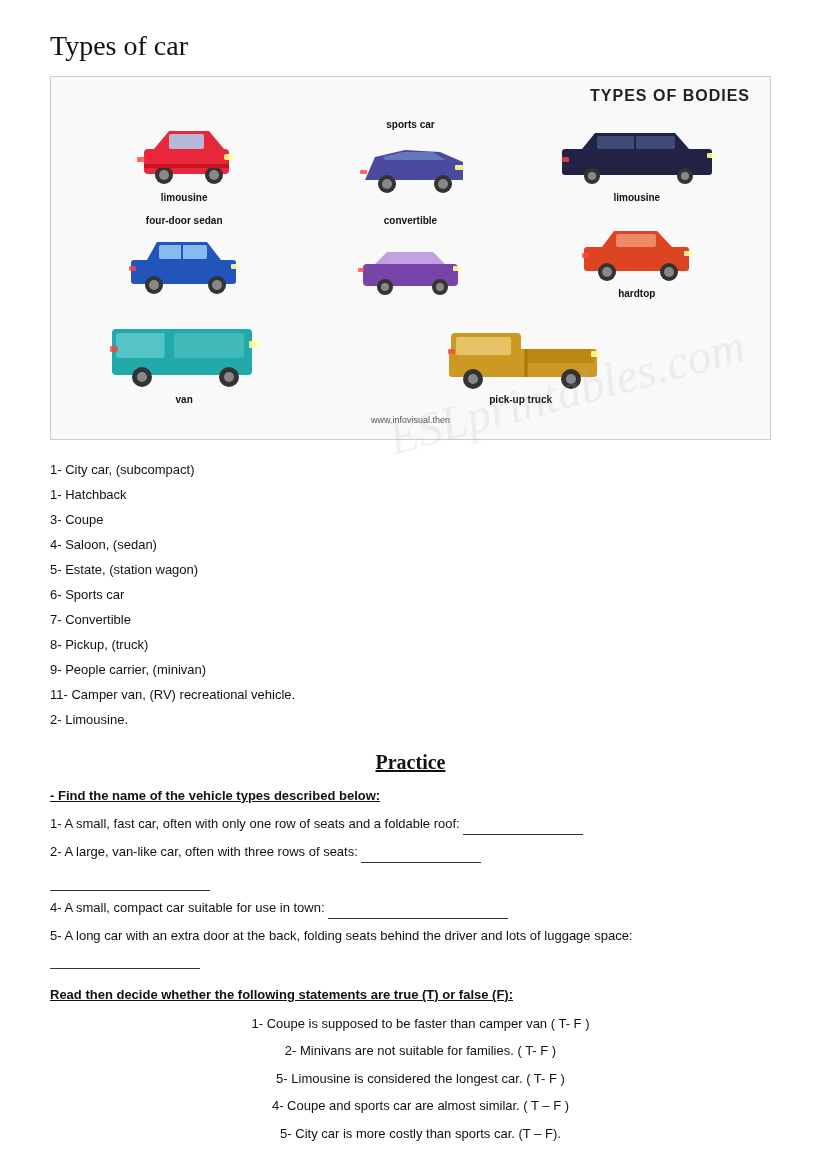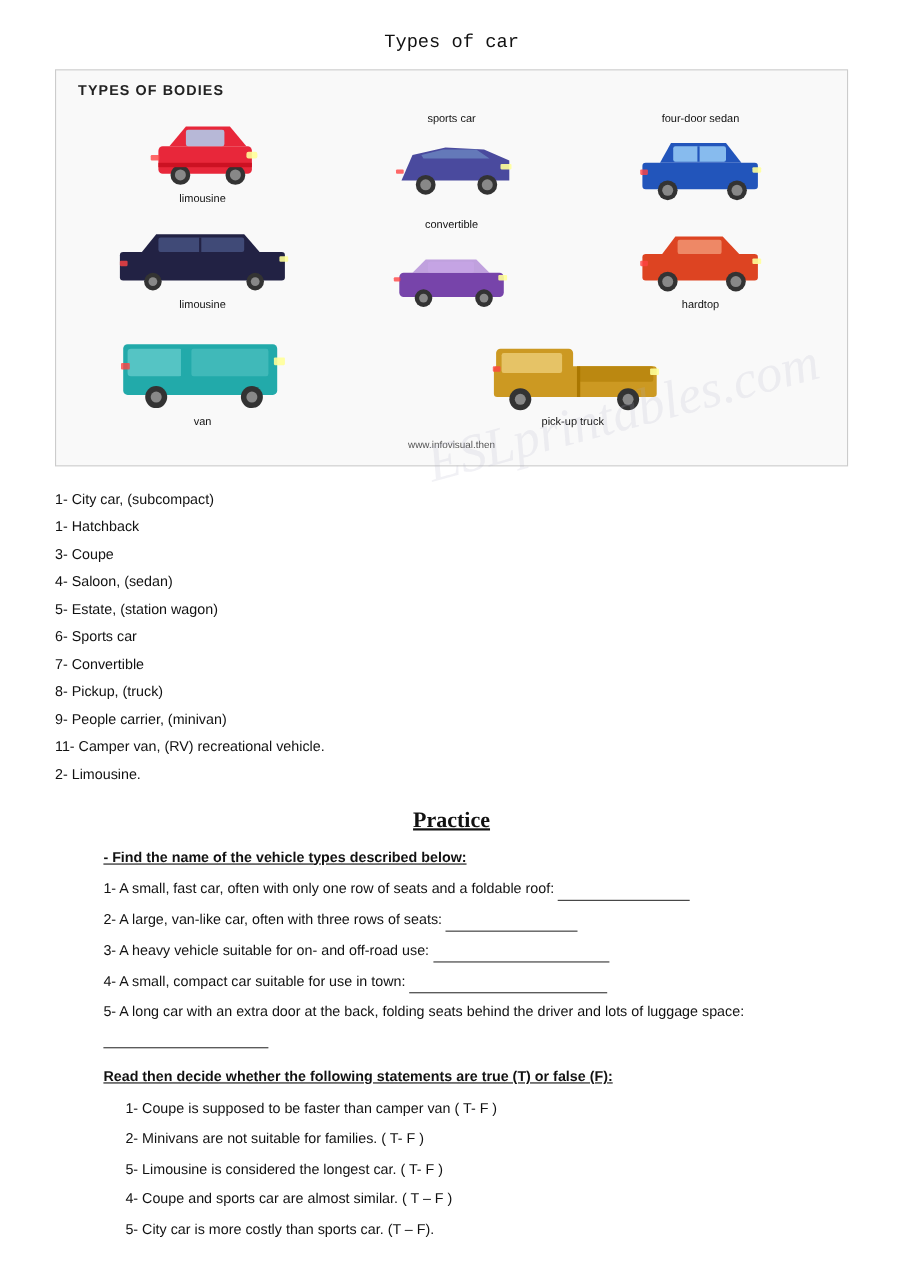--- a/index.html
+++ b/index.html
@@ -6,53 +6,53 @@
     body {
       background: #fff;
       font-family: Arial, sans-serif;
       font-size: 13px;
       color: #111;
       width: 821px;
       min-height: 1169px;
       padding: 30px 50px;
     }
     h1.page-title {
-      text-align: center;
-      font-size: 17px;
+      font-size: 28px;
       font-weight: normal;
-      font-family: Liberation Mono, monospace;
+      font-family: Liberation Serif, serif;
       margin-bottom: 14px;
     }
     .image-section {
       border: 1px solid #ccc;
       background: #f9f9f9;
       padding: 10px 20px 14px 20px;
       margin-bottom: 18px;
       position: relative;
     }
     .image-section-title {
-      text-align: left;
-      font-size: 13px;
+      text-align: right;
+      font-size: 16px;
       font-weight: bold;
       letter-spacing: 1px;
       margin-bottom: 8px;
       color: #222;
     }
     .cars-grid {
       display: grid;
       grid-template-columns: 1fr 1fr 1fr;
       grid-template-rows: auto auto auto;
       gap: 0px;
       position: relative;
     }
     .car-item {
       display: flex;
       flex-direction: column;
       align-items: center;
       padding: 6px 4px;
+      font-weight: bold;
     }
     .car-label {
       font-size: 10px;
       margin-top: 3px;
       text-align: center;
     }
     
     .car-svg { width: 130px; height: 70px; }
 
     .watermark {
@@ -81,37 +81,37 @@
       margin-bottom: 14px;
     }
     .sub-heading {
       font-size: 13px;
       font-weight: bold;
       text-decoration: underline;
       margin-bottom: 10px;
     }
     .exercise-section {
       margin-bottom: 18px;
-      margin-left: 44px;
     }
     .exercise-section p {
       margin-bottom: 6px;
       line-height: 1.7;
     }
     .blank-line {
       display: inline-block;
       border-bottom: 1px solid #333;
       min-width: 120px;
       height: 12px;
       vertical-align: bottom;
     }
     .tf-section p {
       margin-bottom: 4px;
       padding-left: 20px;
       line-height: 1.8;
+      text-align: center;
     }
     .url-label {
       font-size: 9px;
       color: #555;
       text-align: center;
       margin-top: 4px;
     }
   </style>
 </head>
 <body>
@@ -149,51 +149,51 @@
         <circle cx="42" cy="52" r="9" fill="#333"></circle>
         <circle cx="42" cy="52" r="5" fill="#888"></circle>
         <circle cx="98" cy="52" r="9" fill="#333"></circle>
         <circle cx="98" cy="52" r="5" fill="#888"></circle>
         <rect x="110" y="33" width="10" height="5" rx="1" fill="#ffff99" opacity="0.9"></rect>
         <rect x="15" y="38" width="7" height="4" rx="1" fill="#ff4444" opacity="0.8"></rect>
       </svg>
     </div>
 
     <div class="car-item">
+      <svg class="car-svg" viewBox="0 0 160 70" style="width:160px">
+
+        <rect x="5" y="30" width="150" height="26" rx="3" fill="#222244"></rect>
+        <polygon points="25,30 38,14 118,14 132,30" fill="#222244"></polygon>
+        <rect x="40" y="17" width="78" height="13" rx="2" fill="#556699" opacity="0.6"></rect>
+        <line x1="78" y1="17" x2="78" y2="30" stroke="#222244" stroke-width="2"></line>
+        <circle cx="35" cy="57" r="8" fill="#333"></circle>
+        <circle cx="35" cy="57" r="4" fill="#888"></circle>
+        <circle cx="128" cy="57" r="8" fill="#333"></circle>
+        <circle cx="128" cy="57" r="4" fill="#888"></circle>
+        <rect x="150" y="34" width="8" height="5" rx="1" fill="#ffff99" opacity="0.9"></rect>
+        <rect x="5" y="38" width="7" height="5" rx="1" fill="#ff4444" opacity="0.8"></rect>
+      </svg>
+      <span class="car-label">limousine</span>
+    </div>
+
+    <div class="car-item">
       <div style="font-size:10px;text-align:center;margin-bottom:2px;">four-door sedan</div>
       <svg class="car-svg" viewBox="0 0 130 70">
 
         <rect x="12" y="32" width="105" height="24" rx="3" fill="#2255bb"></rect>
         <polygon points="28,32 38,14 88,14 102,32" fill="#2255bb"></polygon>
         <rect x="40" y="17" width="48" height="14" rx="2" fill="#aaddff" opacity="0.75"></rect>
         <line x1="63" y1="17" x2="63" y2="31" stroke="#2255bb" stroke-width="2"></line>
         <circle cx="35" cy="57" r="9" fill="#333"></circle>
         <circle cx="35" cy="57" r="5" fill="#888"></circle>
         <circle cx="98" cy="57" r="9" fill="#333"></circle>
         <circle cx="98" cy="57" r="5" fill="#888"></circle>
         <rect x="112" y="36" width="8" height="5" rx="1" fill="#ffff99" opacity="0.9"></rect>
         <rect x="10" y="38" width="7" height="5" rx="1" fill="#ff4444" opacity="0.8"></rect>
       </svg>
-    </div>
-
-    <div class="car-item">
-      <svg class="car-svg" viewBox="0 0 160 70" style="width:160px">
-
-        <rect x="5" y="30" width="150" height="26" rx="3" fill="#222244"></rect>
-        <polygon points="25,30 38,14 118,14 132,30" fill="#222244"></polygon>
-        <rect x="40" y="17" width="78" height="13" rx="2" fill="#556699" opacity="0.6"></rect>
-        <line x1="78" y1="17" x2="78" y2="30" stroke="#222244" stroke-width="2"></line>
-        <circle cx="35" cy="57" r="8" fill="#333"></circle>
-        <circle cx="35" cy="57" r="4" fill="#888"></circle>
-        <circle cx="128" cy="57" r="8" fill="#333"></circle>
-        <circle cx="128" cy="57" r="4" fill="#888"></circle>
-        <rect x="150" y="34" width="8" height="5" rx="1" fill="#ffff99" opacity="0.9"></rect>
-        <rect x="5" y="38" width="7" height="5" rx="1" fill="#ff4444" opacity="0.8"></rect>
-      </svg>
-      <span class="car-label">limousine</span>
     </div>
 
     <div class="car-item">
       <div style="font-size:10px;text-align:center;margin-bottom:2px;">convertible</div>
       <svg class="car-svg" viewBox="0 0 130 70">
 
         <rect x="18" y="36" width="95" height="22" rx="4" fill="#7744aa"></rect>
         <polygon points="30,36 42,24 88,24 100,36" fill="#9966cc" opacity="0.6"></polygon>
         <rect x="44" y="26" width="42" height="10" rx="2" fill="#ccaaee" opacity="0.4"></rect>
 
@@ -286,21 +286,20 @@
     <div class="sub-heading">- Find the name of the vehicle types described below:</div>
     <p>
       <span>1- A small, fast car, often with only one row of seats and a foldable roof:</span>
       <span class="blank-line"></span>
     </p>
     <p>
       <span>2- A large, van-like car, often with three rows of seats:</span>
       <span class="blank-line"></span>
     </p>
     <p>
-      <span>3- A heavy vehicle suitable for on- and off-road use:</span>
       <span class="blank-line" style="min-width:160px;"></span>
     </p>
     <p>
       <span>4- A small, compact car suitable for use in town:</span>
       <span class="blank-line" style="min-width:180px;"></span>
     </p>
     <p>
       <span>5- A long car with an extra door at the back, folding seats behind the driver and lots of luggage space:</span><br>
       <span class="blank-line" style="min-width:150px;"></span>
     </p>

